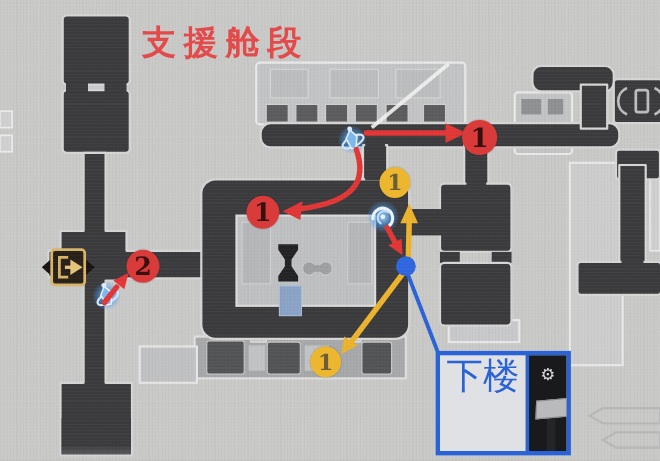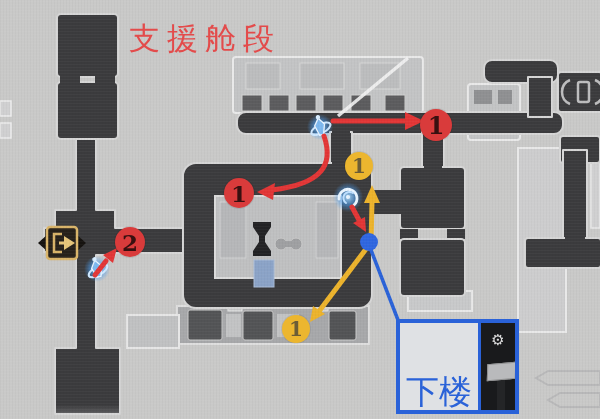--- a/index.html
+++ b/index.html
@@ -10,21 +10,21 @@
   }
   #stage svg{position:absolute;left:0;top:0;}
   .noise{
     position:absolute;inset:0;pointer-events:none;
     background:
       repeating-linear-gradient(0deg, rgba(255,255,255,.03) 0 1px, transparent 1px 3px),
       repeating-linear-gradient(90deg, rgba(0,0,0,.025) 0 1px, transparent 1px 3px);
   }
   .map-title{
     position:absolute;left:129px;top:18px;
-    font-size:31px;letter-spacing:7px;color:#e34b4b;font-weight:400;
+    font-size:31px;letter-spacing:7px;color:#e34b4b;font-weight:700;
     white-space:nowrap;
   }
   .marker{
     position:absolute;border-radius:50%;
     display:flex;align-items:center;justify-content:center;
     font-family:"DejaVu Serif",serif;font-weight:bold;
     box-shadow:0 0 0 1px rgba(0,0,0,0.08);
   }
   .marker.red{background:#d93b3b;color:#381010;}
   .marker.yellow{background:#ecb62f;color:#6c5d36;}
@@ -32,21 +32,21 @@
   #mk-red-b{left:224px;top:178px;width:30px;height:30px;font-size:23px;}
   #mk-red-c{left:115px;top:227px;width:30px;height:30px;font-size:23px;}
   #mk-yel-a{left:345px;top:152px;width:28px;height:28px;font-size:20px;}
   #mk-yel-b{left:282px;top:315px;width:28px;height:28px;font-size:20px;}
   .callout{
     position:absolute;left:396px;top:319px;width:123px;height:95px;
     border:4px solid #2a62d8;background:#dfe1e4;
     display:flex;box-sizing:border-box;
   }
   .callout-text{
-    width:78px;display:flex;flex-direction:column;align-items:center;justify-content:flex-end;
+    width:78px;display:flex;flex-direction:column;align-items:center;justify-content:space-between;
     color:#2a62d8;font-size:33px;line-height:37px;font-weight:500;
   }
   .callout-photo{
     flex:1;background:#191a1c;border-left:3px solid #2a62d8;
     position:relative;overflow:hidden;
   }
   .gear{
     position:absolute;left:50%;top:10px;transform:translateX(-50%);
     color:#dcdcdc;font-size:15px;line-height:15px;
     font-family:"DejaVu Sans",sans-serif;

